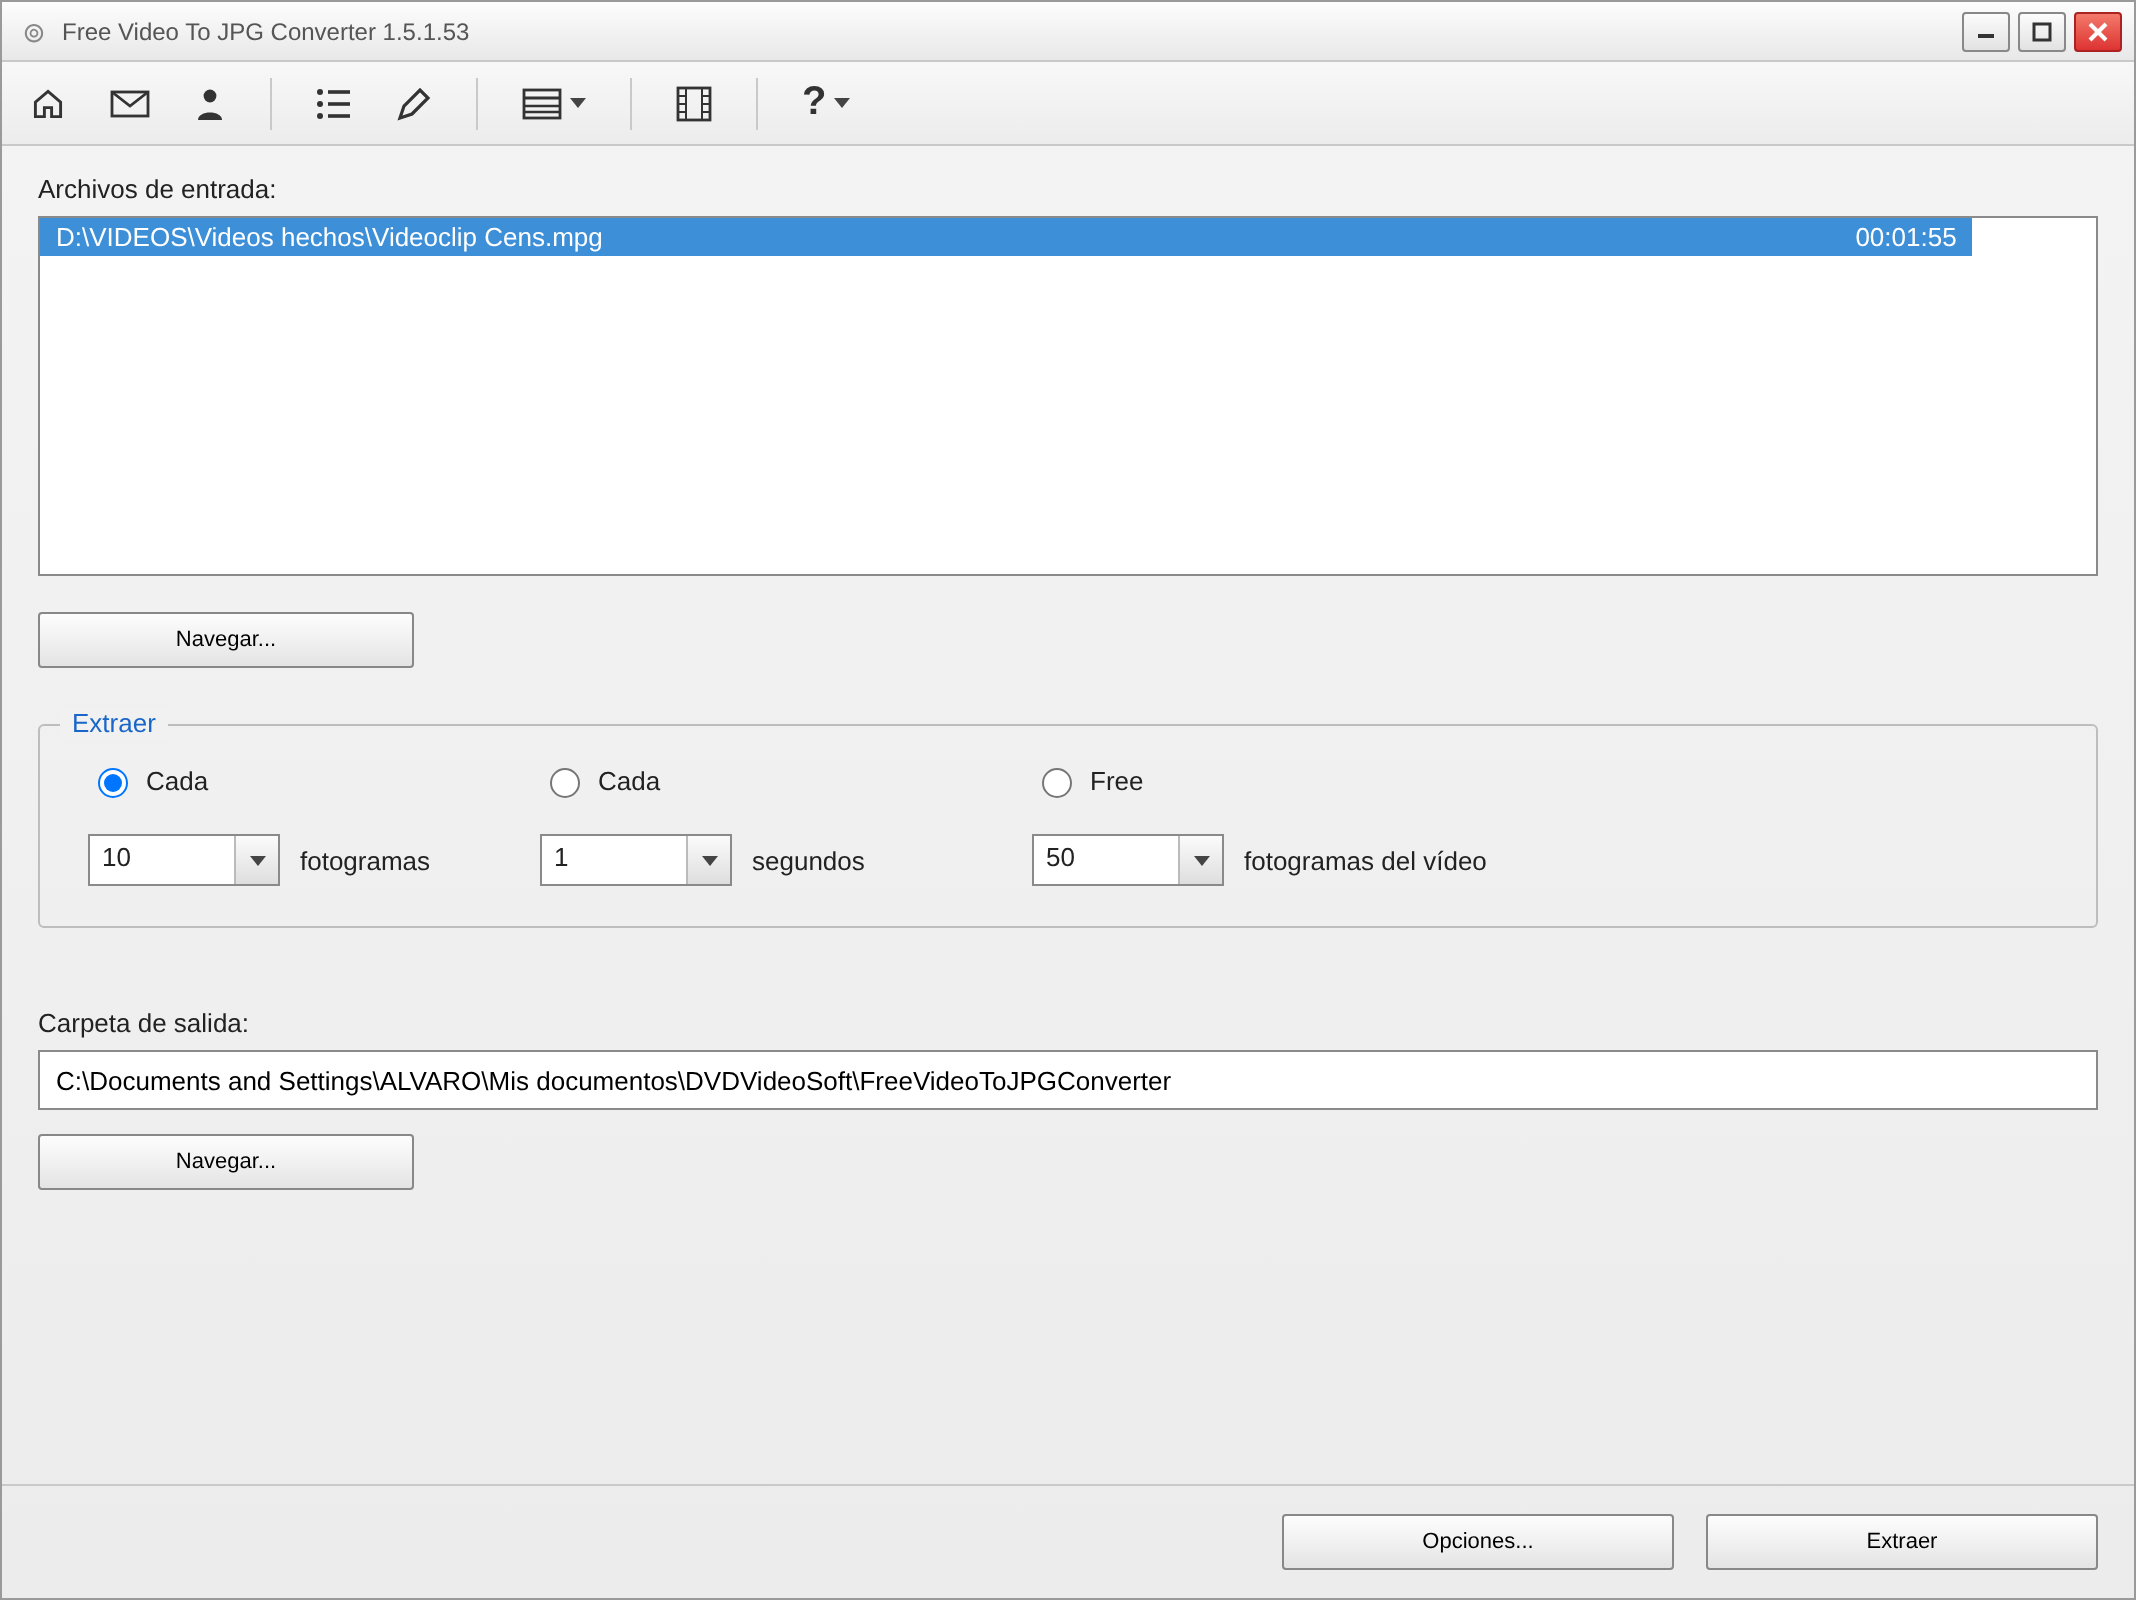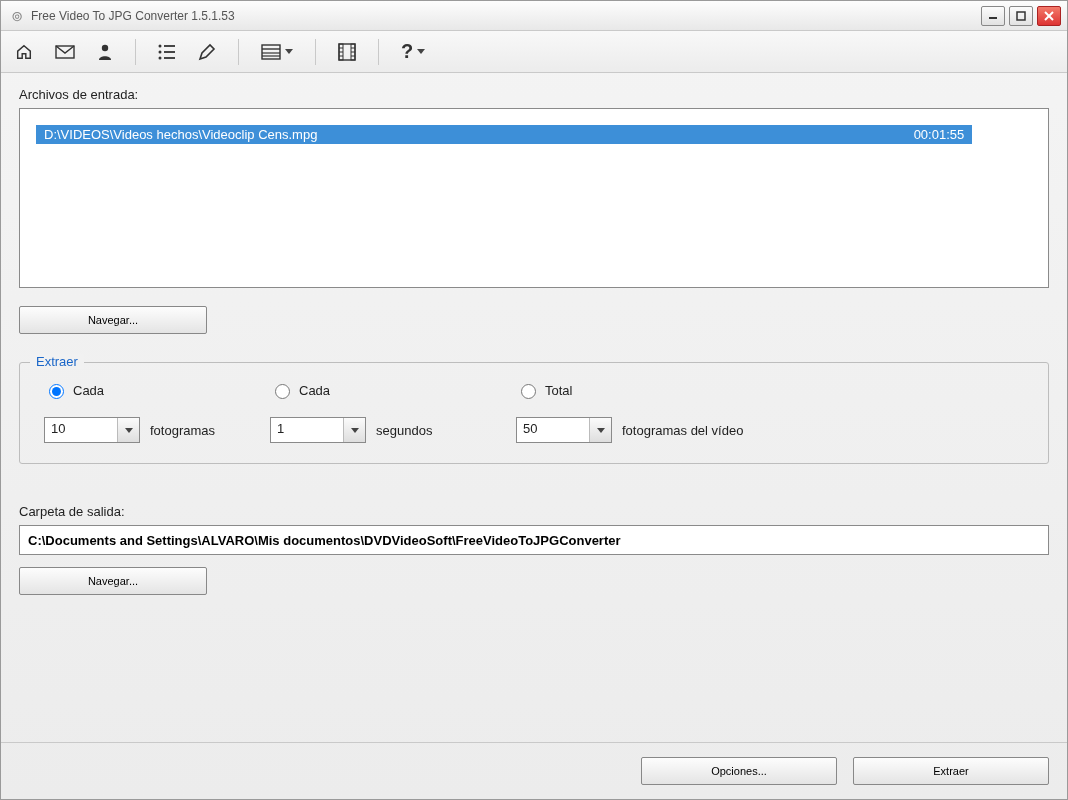--- a/index.html
+++ b/index.html
@@ -77,21 +77,21 @@
     flex:1;
     padding: 14px 18px;
     display:flex;flex-direction:column;
   }
   .label { color:#222; margin-bottom:6px; }
   .listbox {
     border:1px solid #8a8a8a;
     background:#fff;
     height: 180px;
     overflow:hidden;
-    padding:16px;
+    padding:0;
   }
   .list-row {
     background:#3d8fd8;
     color:#fff;
     display:flex;
     padding:2px 8px;
     font-size:13px;
     width: 94%;
   }
   .list-row .path { flex:1; }
@@ -153,21 +153,20 @@
   .c3{width:296px;}
   .c4{flex:1;}
   
   .output-section{ margin-top: 40px; }
   .textfield{
     width:100%; height:30px;
     border:1px solid #8a8a8a;
     background:#fff;
     padding:4px 8px;
     font-size:13px;
-    font-weight:bold;
   }
   
   .footer{
     border-top:1px solid #c9c9c9;
     padding: 14px 18px;
     display:flex;justify-content:flex-end;gap:16px;
   }
 </style>
 </head>
 <body>
@@ -287,21 +286,21 @@
         </div>
         <div class="col c2">
           <label class="radio-item">
             <input type="radio" name="ext" style="">
             <span>Cada</span>
           </label>
         </div>
         <div class="col c3">
           <label class="radio-item">
             <input type="radio" name="ext" style="">
-            <span>Total</span>
+            <span>Free</span>
           </label>
         </div>
       </div>
 
       <div class="combo-row">
         <div class="col c1">
           <div class="combo">
             <div class="val">10</div>
             <div class="arrow">
                 <span class="caret"></span>

